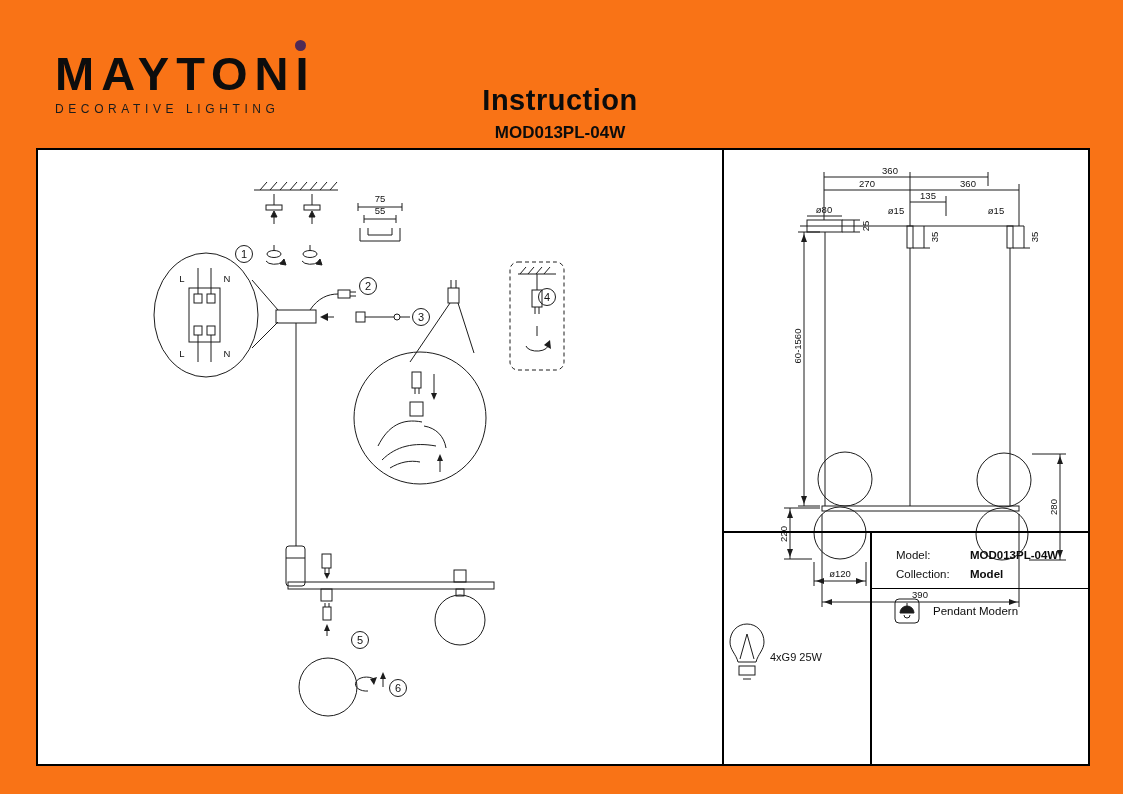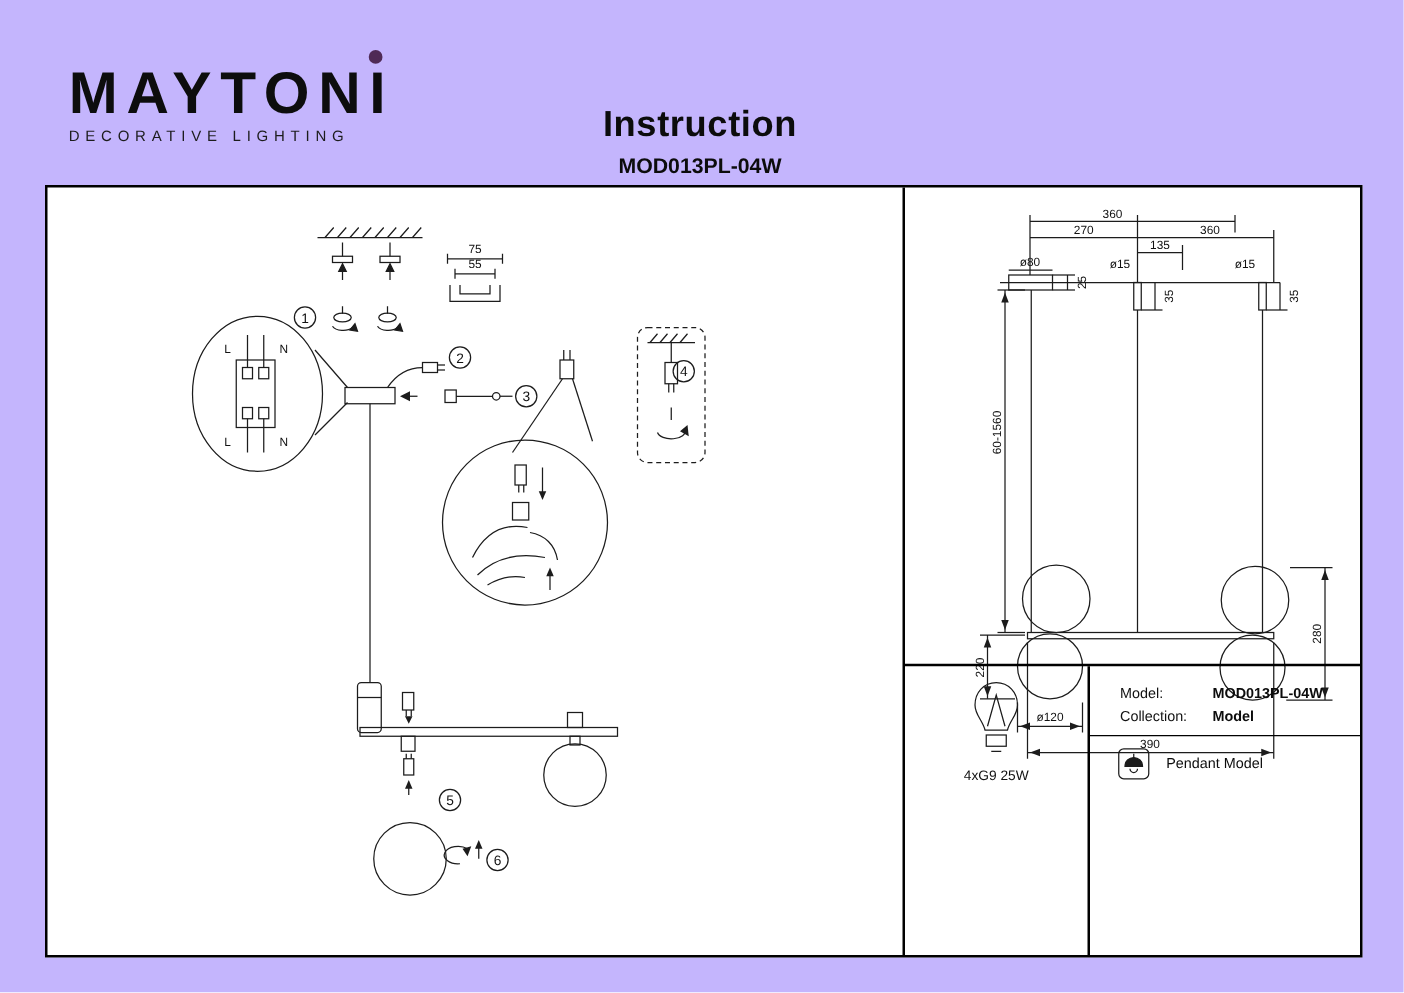--- a/index.html
+++ b/index.html
@@ -2,21 +2,21 @@
 <html><head>
 <meta charset="utf-8">
 <style>
   * { margin:0; padding:0; box-sizing:border-box; }
   html,body { background:#ffffff; }
   body {
     width:1123px; height:794px;
     font-family:"Liberation Sans", sans-serif;
     color:#111;
   }
-  .page { position:relative; width:1123px; height:794px; background:#c4b5fd; overflow:hidden; }
+  .page { position:relative; width:1123px; height:794px; background:#f97316; overflow:hidden; }
 
   
   .brand-block { position:absolute; left:55px; top:50px; }
   .logo {
     position:relative; display:inline-block;
     font-size:47px; font-weight:700; letter-spacing:7px;
     line-height:1; color:#0d0d0d;
   }
   .logo-dot {
     position:absolute; top:-10px; right:10px;
@@ -38,21 +38,21 @@
     width:1054px; height:618px;
     border:2px solid #000;
     display:flex; background:#fff;
   }
   .left-panel { width:686px; height:100%; border-right:2px solid #000; }
   .right-panel { flex:1; display:flex; flex-direction:column; }
   .dim-area { height:381px; }
   .spec-area { flex:1; border-top:2px solid #000; display:flex; }
   .spec-lamp-cell {
     width:148px; border-right:2px solid #000;
-    display:flex; flex-direction:column; align-items:center;
+    display:flex; align-items:center;
     padding-top:10px;
   }
   .lamp-count { margin-top:6px; font-size:11px; color:#111; }
   .spec-info-cell { flex:1; padding-top:12px; font-size:11.5px; }
   .spec-row { display:flex; padding-left:24px; height:19px; align-items:center; }
   .spec-label { width:74px; color:#111; }
   .spec-value { font-weight:700; color:#0c0c0c; }
   .spec-divider { border-top:1.5px solid #000; margin-top:5px; }
   .spec-category { display:flex; align-items:center; gap:13px; padding-left:22px; margin-top:9px; }
   .spec-category-label { font-size:11.5px; color:#0c0c0c; }
@@ -400,19 +400,19 @@
           <div class="spec-divider"></div>
           <div class="spec-category">
             <svg viewBox="0 0 26 26" width="26" height="26">
               <g class="ln">
                 <rect x="1" y="1" width="24" height="24" rx="4"></rect>
                 <line x1="13" y1="5" x2="13" y2="9"></line>
                 <path d="M6 15 a7 7 0 0 1 14 0 Z" fill="#1c1c1c"></path>
                 <path d="M10 17 a3 3 0 0 0 6 0"></path>
               </g>
             </svg>
-            <span class="spec-category-label">Pendant Model</span>
+            <span class="spec-category-label">Pendant Modern</span>
           </div>
         </div>
       </div>
     </div>
   </div>
 </div>
 
 </body></html>

